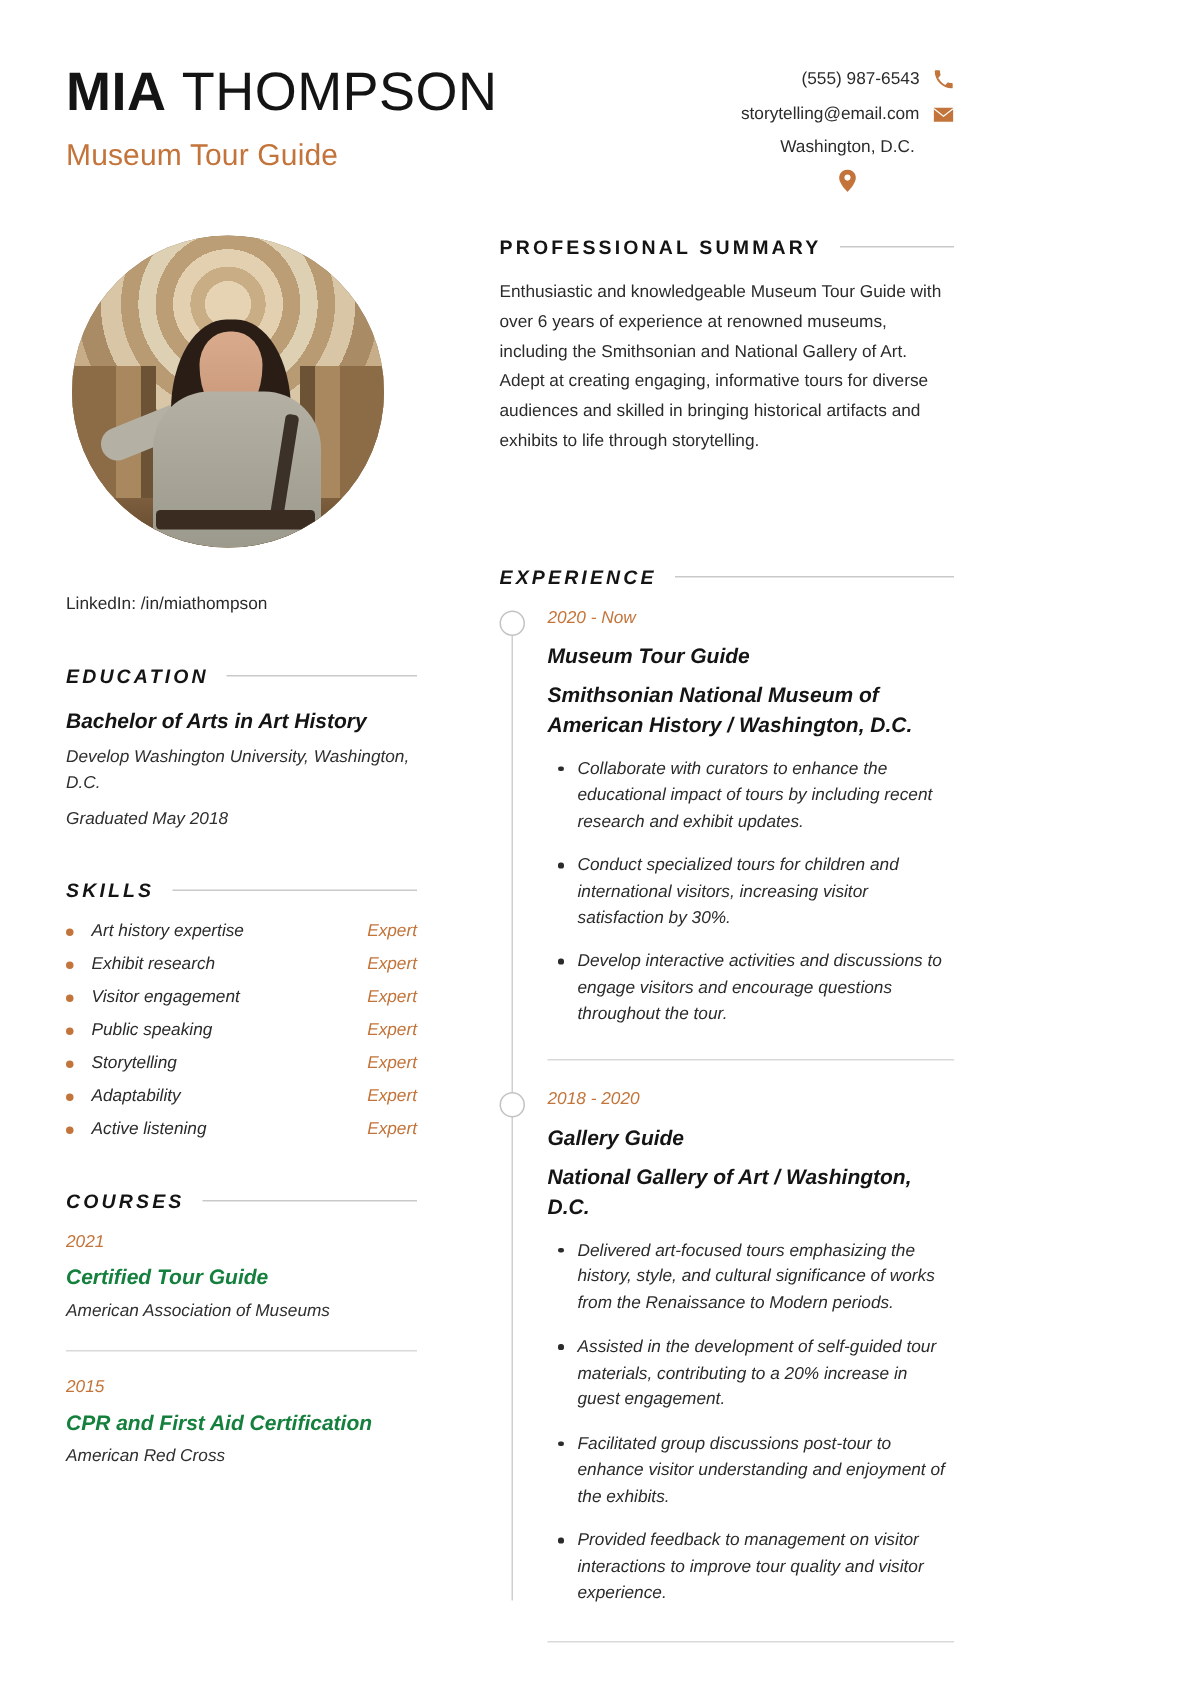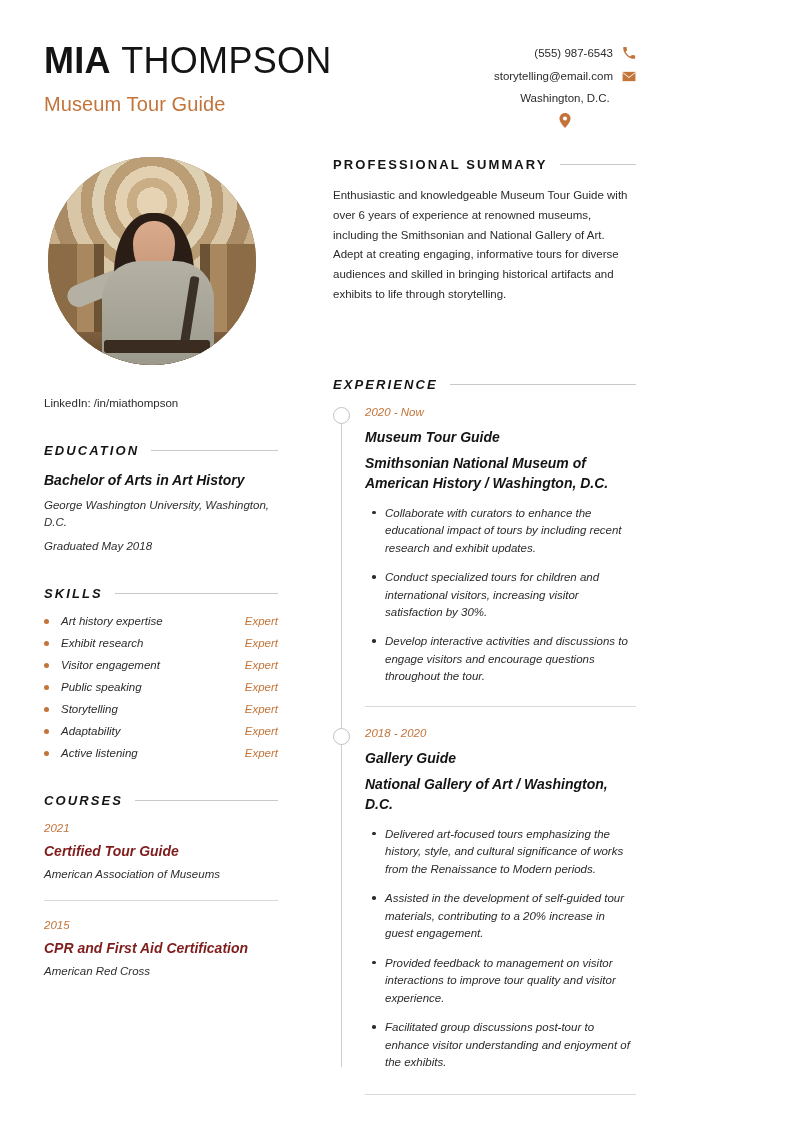--- a/index.html
+++ b/index.html
@@ -231,21 +231,21 @@
 
   
   .course-year {
     font-size: 11.5px;
     color: #c3743a;
     margin-bottom: 9px;
   }
   .course-name {
     font-size: 14px;
     font-weight: 700;
-    color: #7f1d1d;
+    color: #15803d;
     margin-bottom: 9px;
   }
   .course-org {
     font-size: 11.5px;
     color: #2f2f2f;
   }
   .course-div {
     height: 1px;
     background: #d9d9d9;
     margin: 20px 0 18px 0;
@@ -390,21 +390,21 @@
       </div>
 
       <div class="linkedin">LinkedIn: /in/miathompson</div>
 
       <div class="section">
         <div class="sec-head">
           <span class="txt">EDUCATION</span>
           <span class="rule"></span>
         </div>
         <div class="edu-degree">Bachelor of Arts in Art History</div>
-        <div class="edu-school">George Washington University, Washington, D.C.</div>
+        <div class="edu-school">Develop Washington University, Washington, D.C.</div>
         <div class="edu-date">Graduated May 2018</div>
       </div>
 
       <div class="section">
         <div class="sec-head">
           <span class="txt">SKILLS</span>
           <span class="rule"></span>
         </div>
 
         <div class="skill-row">
@@ -501,22 +501,22 @@
           <div class="exp-div"></div>
 
           <div class="exp-item">
             <span class="exp-marker"></span>
             <div class="exp-date">2018 - 2020</div>
             <div class="exp-role">Gallery Guide</div>
             <div class="exp-org">National Gallery of Art / Washington, D.C.</div>
             <ul class="exp-bullets">
               <li>Delivered art-focused tours emphasizing the history, style, and cultural significance of works from the Renaissance to Modern periods.</li>
               <li>Assisted in the development of self-guided tour materials, contributing to a 20% increase in guest engagement.</li>
+              <li>Facilitated group discussions post-tour to enhance visitor understanding and enjoyment of the exhibits.</li>
               <li>Provided feedback to management on visitor interactions to improve tour quality and visitor experience.</li>
-              <li>Facilitated group discussions post-tour to enhance visitor understanding and enjoyment of the exhibits.</li>
             </ul>
           </div>
 
           <div class="exp-end-div"></div>
         </div>
       </div>
 
     </div>
   </div>
 </div>

